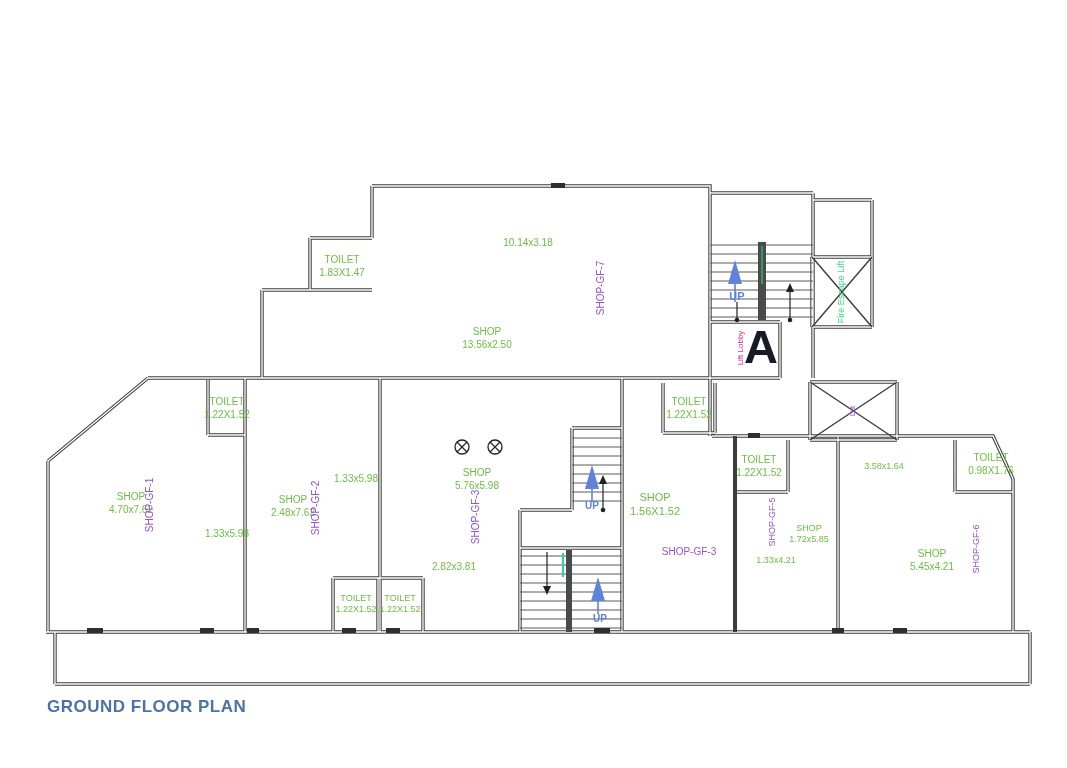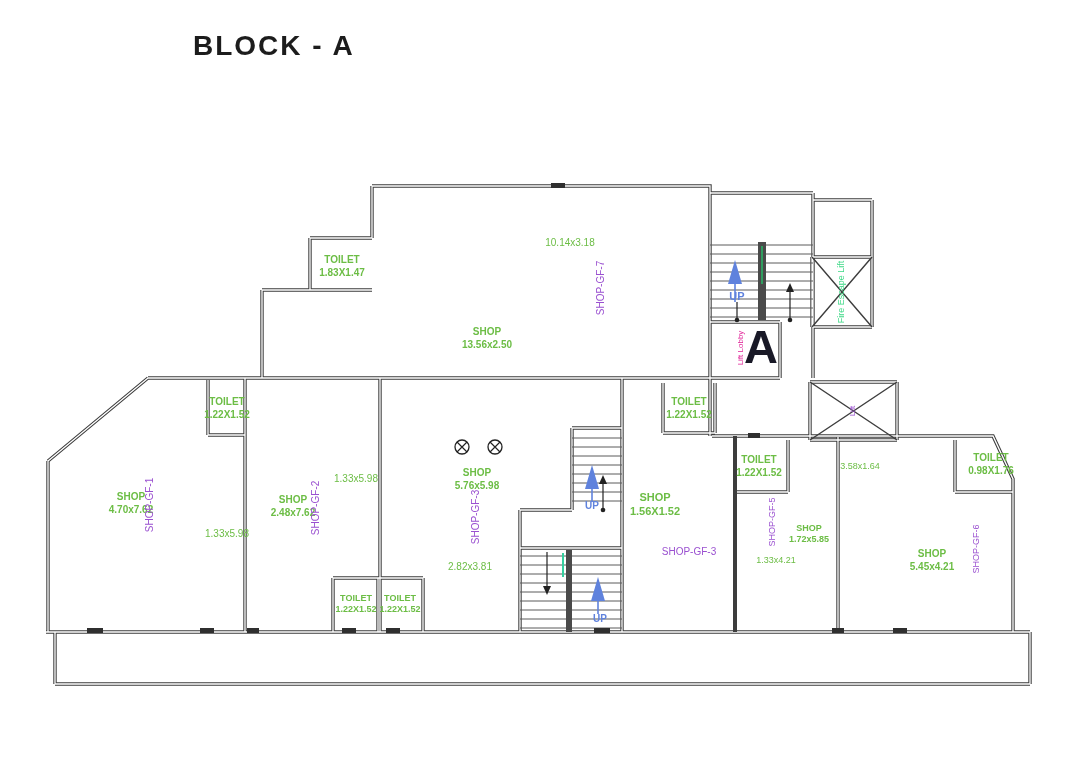--- a/index.html
+++ b/index.html
@@ -25,36 +25,35 @@
     position:absolute; left:193px; top:30px; font-size:28px; font-weight:bold;
     color:#1c1c1c; letter-spacing:2px;
   }
   .plan-name {
     position:absolute; left:47px; top:697px; font-size:17px; font-weight:bold;
     color:#4a74a8; letter-spacing:0.5px;
   }
   .lbl { position:absolute; transform:translate(-50%,-50%); text-align:center;
          white-space:nowrap; line-height:1.25; }
   .lbl.vert { transform:translate(-50%,-50%) rotate(-90deg); }
-  .lbl span { display:block;font-weight:bold; }
+  .lbl span { display:block; }
   .green { color:#6cbd45; }
   .purple { color:#9a50d0; }
   .blue { color:#5f82dd; font-weight:bold; }
   .pink { color:#e02297; }
   .mint { color:#3fd987; }
   .fs8 { font-size:8px; } .fs9 { font-size:9px; }
   .fs10 { font-size:10px; } .fs11 { font-size:11px; }
   .block-a { font-size:47px; font-weight:bold; color:#191927; }
 </style>
 </head>
 <body>
 
 <div class="canvas">
 
-  <div class="title">BLOCK - A</div>
 
   <svg class="plan" width="1067" height="768" viewBox="0 0 1067 768">
 
     <defs>
       <path id="walls-path" d="
         M372,186 H710 V436
         M372,186 V238
         M310,238 H372 M310,238 V290 M310,290 H372
         M262,290 H310 M262,290 V378
         M148,378 H710
@@ -146,21 +145,21 @@
       <rect x="551" y="183" width="14" height="5"></rect>
       <rect x="748" y="433" width="12" height="5"></rect>
     </g>
   </svg>
 
   <div class="lbl green fs10" style="left:342px;top:266px">
     <span>TOILET</span>
     <span>1.83X1.47</span>
   </div>
 
-  <div class="lbl green fs10" style="left:570px;top:243px">10.14x3.18</div>
+  <div class="lbl green fs10" style="left:528px;top:243px">10.14x3.18</div>
 
   <div class="lbl vert purple fs10" style="left:601px;top:288px">SHOP-GF-7</div>
 
   <div class="lbl green fs10" style="left:487px;top:338px">
     <span>SHOP</span>
     <span>13.56x2.50</span>
   </div>
 
   <div class="lbl blue fs11" style="left:737px;top:297px">UP</div>
 
@@ -189,21 +188,21 @@
     <span>2.48x7.62</span>
   </div>
   <div class="lbl vert purple fs10" style="left:316px;top:508px">SHOP-GF-2</div>
   <div class="lbl green fs10" style="left:356px;top:479px">1.33x5.98</div>
 
   <div class="lbl green fs10" style="left:477px;top:479px">
     <span>SHOP</span>
     <span>5.76x5.98</span>
   </div>
   <div class="lbl vert purple fs10" style="left:476px;top:517px">SHOP-GF-3</div>
-  <div class="lbl green fs10" style="left:470px;top:567px">2.82x3.81</div>
+  <div class="lbl green fs10" style="left:454px;top:567px">2.82x3.81</div>
 
   <div class="lbl blue fs10" style="left:592px;top:506px">UP</div>
   <div class="lbl blue fs10" style="left:600px;top:619px">UP</div>
 
   <div class="lbl green fs11" style="left:655px;top:505px">
     <span>SHOP</span>
     <span>1.56X1.52</span>
   </div>
   <div class="lbl purple fs10" style="left:689px;top:552px">SHOP-GF-3</div>
 
@@ -216,34 +215,35 @@
     <span>TOILET</span>
     <span>1.22X1.52</span>
   </div>
   <div class="lbl vert purple fs9" style="left:773px;top:522px">SHOP-GF-5</div>
   <div class="lbl green fs9" style="left:809px;top:534px">
     <span>SHOP</span>
     <span>1.72x5.85</span>
   </div>
   <div class="lbl green fs9" style="left:776px;top:561px">1.33x4.21</div>
 
-  <div class="lbl green fs9" style="left:860px;top:467px">3.58x1.64</div>
+  <div class="lbl green fs9" style="left:884px;top:467px">3.58x1.64</div>
   <div class="lbl green fs10" style="left:991px;top:464px">
     <span>TOILET</span>
     <span>0.98X1.76</span>
   </div>
   <div class="lbl green fs10" style="left:932px;top:560px">
     <span>SHOP</span>
     <span>5.45x4.21</span>
   </div>
   <div class="lbl vert purple fs9" style="left:977px;top:549px">SHOP-GF-6</div>
 
   <div class="lbl green fs9" style="left:356px;top:604px">
     <span>TOILET</span>
     <span>1.22X1.52</span>
   </div>
   <div class="lbl green fs9" style="left:400px;top:604px">
     <span>TOILET</span>
     <span>1.22X1.52</span>
   </div>
 
+  <div class="plan-name">GROUND FLOOR PLAN</div>
 
 </div>
 
 </body></html>

